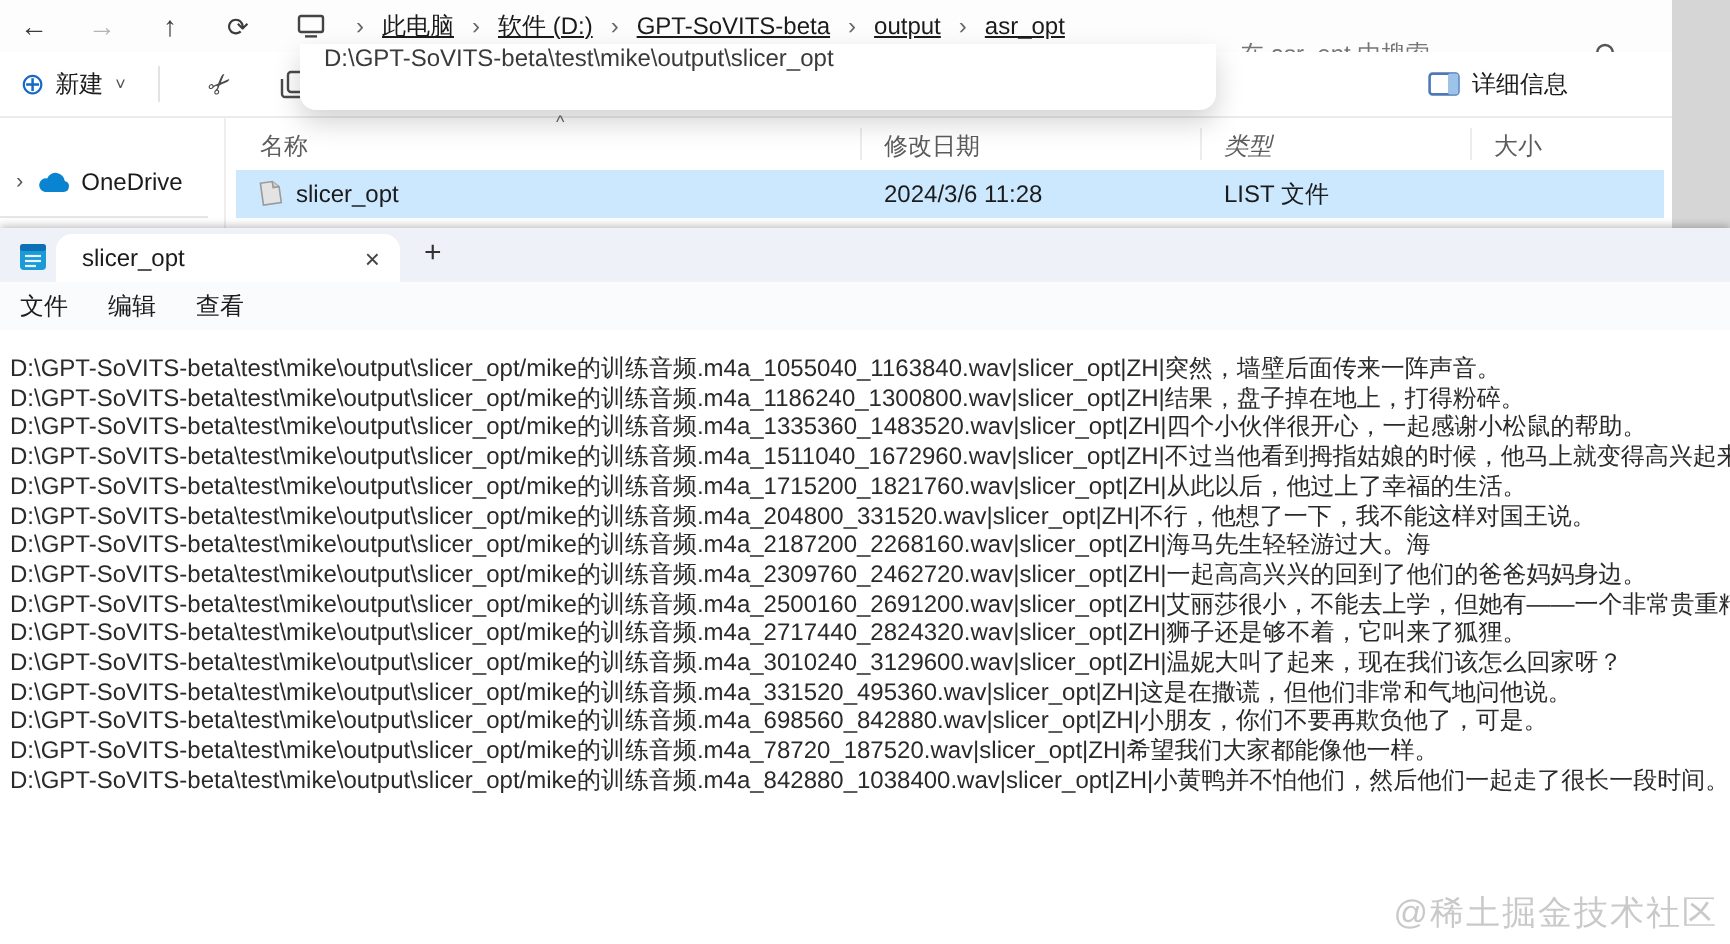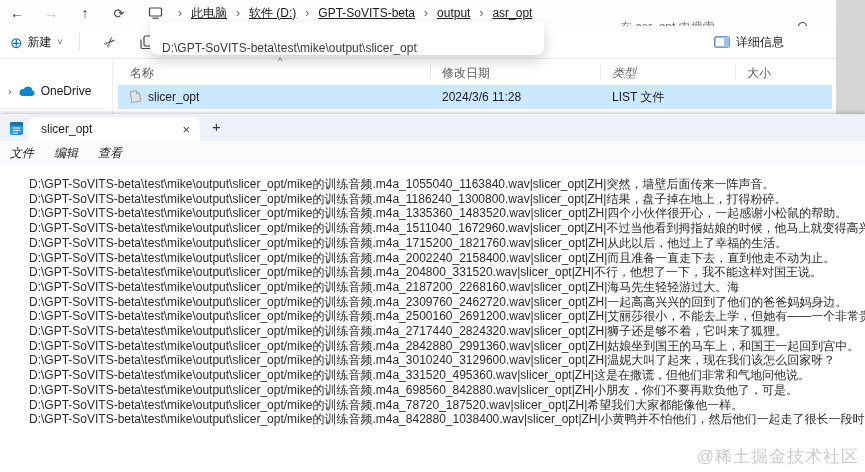--- a/index.html
+++ b/index.html
@@ -19,21 +19,21 @@
   .search-text{color:#757575;margin-left:12px;flex:1;}
   .toolbar{position:absolute;left:0;top:26px;width:100%;height:32px;display:flex;align-items:center;border-bottom:1px solid #ebebeb;background:#fff;}
   .newbtn{display:flex;align-items:center;gap:5px;margin-left:10px;}
   .plus-circle{color:#1469c8;font-size:15px;line-height:1;}
   .chev-small{font-size:9px;color:#555;margin-left:1px;}
   .tool-sep{width:1px;height:18px;background:#e3e3e3;margin:0 12px 0 16px;}
   .toolicon{margin:0 12px;color:#4a4a4a;font-size:14px;}
   .scissors{display:inline-block;transform:rotate(-45deg);}
   .details-toggle{position:absolute;right:52px;top:0;height:32px;display:flex;align-items:center;gap:6px;color:#1b1b1b;}
   
-  .addr-drop{position:absolute;left:150px;top:22px;width:394px;height:33px;background:#fff;border-radius:0 0 8px 8px;box-shadow:0 6px 14px rgba(0,0,0,.18);z-index:20;display:flex;align-items:flex-end;}
+  .addr-drop{position:absolute;left:150px;top:22px;width:458px;height:33px;background:#fff;border-radius:0 0 8px 8px;box-shadow:0 6px 14px rgba(0,0,0,.18);z-index:20;display:flex;align-items:flex-start;}
   .addr-text{margin-left:12px;color:#3a3a3a;}
   
   .exp-sidebar{position:absolute;left:0;top:58px;width:112px;height:56px;border-right:1px solid #eee;}
   .onedrive-item{display:flex;align-items:center;gap:6px;margin:26px 0 0 8px;}
   .side-chev{color:#555;font-size:11px;}
   .side-divider{position:absolute;left:0;top:50px;width:104px;height:1px;background:#e6e6e6;}
   .listhead{position:absolute;left:118px;top:62px;right:4px;height:20px;color:#5c5c5c;}
   .colhead{position:absolute;top:3px;}
   .sort-chev{position:absolute;left:160px;top:-6px;font-size:9px;color:#666;}
   .colsep{position:absolute;top:2px;width:1px;height:16px;background:#ececec;}
@@ -44,24 +44,24 @@
   .fileicon{position:absolute;left:10px;top:4px;}
 
   
   .notepad{position:absolute;left:0;top:114px;width:865px;height:358px;background:#fff;box-shadow:0 -1px 4px rgba(0,0,0,.25);}
   .tabbar{position:absolute;left:0;top:0;width:100%;height:27px;background:#eef2f8;}
   .app-icon{position:absolute;left:9px;top:6px;}
   .tab{position:absolute;left:28px;top:3px;width:172px;height:24px;background:#fff;border-radius:8px 8px 0 0;display:flex;align-items:center;}
   .tab-title{margin-left:13px;flex:1;color:#1b1b1b;}
   .tab-close{margin-right:10px;color:#444;font-size:13px;}
   .newtab-btn{position:absolute;left:212px;top:4px;color:#333;font-size:15px;}
-  .menubar{position:absolute;left:0;top:27px;width:100%;height:24px;background:#fafbfc;border-bottom:1px solid #efefef;display:flex;align-items:center;font-style:italic;}
+  .menubar{position:absolute;left:0;top:27px;width:100%;height:24px;background:#fafbfc;border-bottom:1px solid #efefef;display:flex;align-items:center;}
   .menu-item{padding:0 10px;color:#1b1b1b;}
   .editor{position:absolute;left:0;top:51px;width:100%;height:307px;background:#fff;overflow:hidden;}
-  .tline{white-space:nowrap;line-height:14.7px;padding-left:5px;color:#2a2a2a;margin-left:24px;}
+  .tline{white-space:nowrap;line-height:14.7px;padding-left:5px;color:#2a2a2a;}
   .editor-pad{padding-top:12px;}
 
   .watermark{position:absolute;right:6px;bottom:4px;font-size:17px;color:rgba(60,60,60,.28);letter-spacing:1px;}
   svg{display:block;}
 </style>
 </head>
 <body>
 
 <div id="stage">
 
@@ -186,27 +186,25 @@
         <span class="menu-item">文件</span>
         <span class="menu-item">编辑</span>
         <span class="menu-item">查看</span>
       </div>
     <div class="editor editor-pad">
         <div class="tline">D:\GPT-SoVITS-beta\test\mike\output\slicer_opt/mike的训练音频.m4a_1055040_1163840.wav|slicer_opt|ZH|突然，墙壁后面传来一阵声音。</div>
         <div class="tline">D:\GPT-SoVITS-beta\test\mike\output\slicer_opt/mike的训练音频.m4a_1186240_1300800.wav|slicer_opt|ZH|结果，盘子掉在地上，打得粉碎。</div>
         <div class="tline">D:\GPT-SoVITS-beta\test\mike\output\slicer_opt/mike的训练音频.m4a_1335360_1483520.wav|slicer_opt|ZH|四个小伙伴很开心，一起感谢小松鼠的帮助。</div>
         <div class="tline">D:\GPT-SoVITS-beta\test\mike\output\slicer_opt/mike的训练音频.m4a_1511040_1672960.wav|slicer_opt|ZH|不过当他看到拇指姑娘的时候，他马上就变得高兴起来。</div>
         <div class="tline">D:\GPT-SoVITS-beta\test\mike\output\slicer_opt/mike的训练音频.m4a_1715200_1821760.wav|slicer_opt|ZH|从此以后，他过上了幸福的生活。</div>
-        <div class="tline">D:\GPT-SoVITS-beta\test\mike\output\slicer_opt/mike的训练音频.m4a_2002240_2158400.wav|slicer_opt|ZH|而且准备一直走下去，直到他走不动为止。</div>
         <div class="tline">D:\GPT-SoVITS-beta\test\mike\output\slicer_opt/mike的训练音频.m4a_204800_331520.wav|slicer_opt|ZH|不行，他想了一下，我不能这样对国王说。</div>
         <div class="tline">D:\GPT-SoVITS-beta\test\mike\output\slicer_opt/mike的训练音频.m4a_2187200_2268160.wav|slicer_opt|ZH|海马先生轻轻游过大。海</div>
         <div class="tline">D:\GPT-SoVITS-beta\test\mike\output\slicer_opt/mike的训练音频.m4a_2309760_2462720.wav|slicer_opt|ZH|一起高高兴兴的回到了他们的爸爸妈妈身边。</div>
         <div class="tline">D:\GPT-SoVITS-beta\test\mike\output\slicer_opt/mike的训练音频.m4a_2500160_2691200.wav|slicer_opt|ZH|艾丽莎很小，不能去上学，但她有——一个非常贵重精美的画册。</div>
         <div class="tline">D:\GPT-SoVITS-beta\test\mike\output\slicer_opt/mike的训练音频.m4a_2717440_2824320.wav|slicer_opt|ZH|狮子还是够不着，它叫来了狐狸。</div>
-        <div class="tline">D:\GPT-SoVITS-beta\test\mike\output\slicer_opt/mike的训练音频.m4a_2842880_2991360.wav|slicer_opt|ZH|姑娘坐到国王的马车上，和国王一起回到宫中。</div>
         <div class="tline">D:\GPT-SoVITS-beta\test\mike\output\slicer_opt/mike的训练音频.m4a_3010240_3129600.wav|slicer_opt|ZH|温妮大叫了起来，现在我们该怎么回家呀？</div>
         <div class="tline">D:\GPT-SoVITS-beta\test\mike\output\slicer_opt/mike的训练音频.m4a_331520_495360.wav|slicer_opt|ZH|这是在撒谎，但他们非常和气地问他说。</div>
         <div class="tline">D:\GPT-SoVITS-beta\test\mike\output\slicer_opt/mike的训练音频.m4a_698560_842880.wav|slicer_opt|ZH|小朋友，你们不要再欺负他了，可是。</div>
         <div class="tline">D:\GPT-SoVITS-beta\test\mike\output\slicer_opt/mike的训练音频.m4a_78720_187520.wav|slicer_opt|ZH|希望我们大家都能像他一样。</div>
         <div class="tline">D:\GPT-SoVITS-beta\test\mike\output\slicer_opt/mike的训练音频.m4a_842880_1038400.wav|slicer_opt|ZH|小黄鸭并不怕他们，然后他们一起走了很长一段时间。</div>
       </div>
   </div>
 
   <div class="watermark">@稀土掘金技术社区</div>
 </div>

